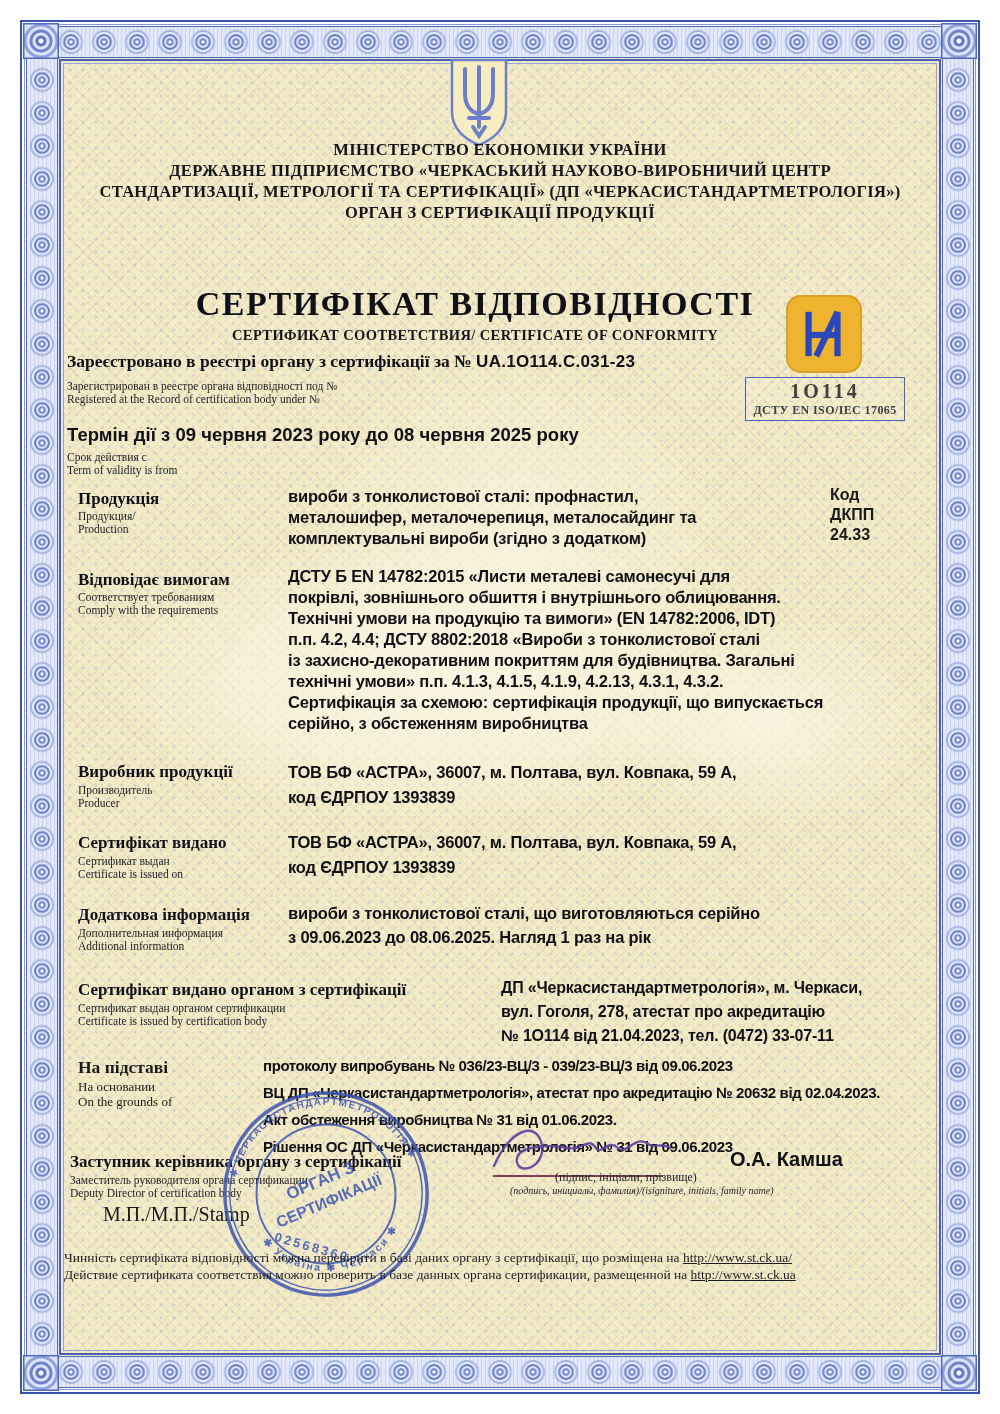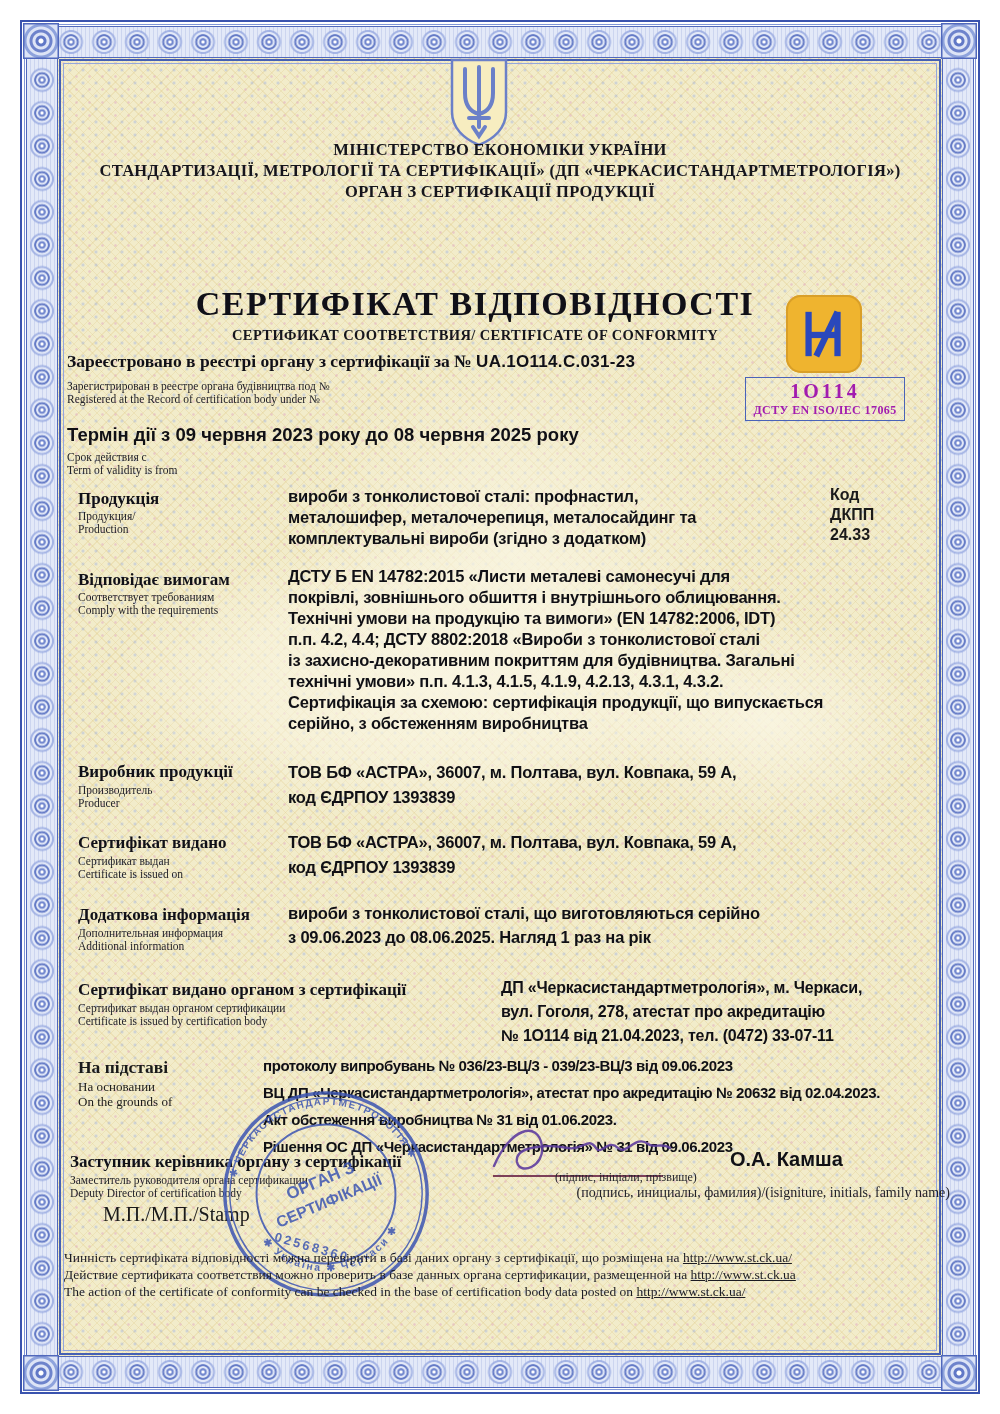--- a/index.html
+++ b/index.html
@@ -48,30 +48,30 @@
   .reg-num{font-family:"Liberation Sans",sans-serif;font-weight:bold;font-size:17px;letter-spacing:0.3px;text-align:right;}
   .validity-main{left:67px;top:424px;font-family:"Liberation Sans",sans-serif;font-weight:bold;font-size:18.5px;color:#101015;}
   .lbl{font-size:17px;line-height:19px;color:#101018;}
   .codebox{left:830px;top:485px;width:78px;text-align:left;font-family:"Liberation Sans",sans-serif;font-weight:bold;font-size:16px;line-height:20px;}
   .url{text-decoration:underline;}
   .foot{font-size:13.5px;line-height:17px;color:#1c1c24;}
   
   .acc-logo{left:786px;top:295px;width:76px;height:78px;background:#efb42f;border-radius:15px;
             box-shadow:inset 0 0 0 2px #d99f28;display:flex;align-items:center;justify-content:center;}
   .acc-box{left:745px;top:377px;width:158px;height:42px;border:1.5px solid #4a63b8;
-           text-align:center;color:#a21caf;background:rgba(255,255,255,0.06);}
+           text-align:center;color:#404040;background:rgba(255,255,255,0.06);}
   .acc-code{font-size:20px;font-weight:bold;letter-spacing:3px;line-height:24px;margin-top:1px;}
   .acc-std{font-size:12px;font-weight:bold;letter-spacing:0.4px;line-height:14px;}
   
   .stamp{left:212px;top:1080px;width:228px;height:228px;opacity:0.85;transform:rotate(-6deg);}
   .sig-line{left:493px;top:1139px;width:170px;border-bottom:2px solid #7d4058;height:36px;}
   .sig-svg{left:486px;top:1118px;width:190px;height:62px;}
   .sig-name{left:730px;top:1148px;font-family:"Liberation Sans",sans-serif;font-weight:bold;font-size:20px;color:#101015;}
   .cap1{left:555px;top:1170px;width:300px;text-align:left;font-size:12px;color:#22222a;}
-  .cap2{left:510px;top:1185px;width:440px;text-align:right;font-size:14px;color:#22222a;}
+  .cap2{left:510px;top:1185px;width:440px;text-align:left;font-size:10px;color:#22222a;font-style:italic;}
 </style>
 </head>
 <body>
 
 <div class="page">
 
   <div class="paper abs"></div>
   <div class="blotch b1"></div>
   <div class="blotch b2"></div>
   <div class="blotch b3"></div>
@@ -96,20 +96,21 @@
       <path d="M18,13 V37 C18,50 24,56 32,58"></path>
       <path d="M46,13 V37 C46,50 40,56 32,58"></path>
       <path d="M22,62 H42"></path>
       <path d="M32,62 V71"></path>
       <path d="M26,71 L32,80 L38,71"></path>
     </g>
   </svg>
 
   <div class="abs ministry">
     <div>МІНІСТЕРСТВО ЕКОНОМІКИ УКРАЇНИ</div>
+    <div>ДЕРЖАВНЕ ПІДПРИЄМСТВО «ЧЕРКАСЬКИЙ НАУКОВО-ВИРОБНИЧИЙ ЦЕНТР</div>
     <div>СТАНДАРТИЗАЦІЇ, МЕТРОЛОГІЇ ТА СЕРТИФІКАЦІЇ» (ДП «ЧЕРКАСИСТАНДАРТМЕТРОЛОГІЯ»)</div>
     <div>ОРГАН З СЕРТИФІКАЦІЇ ПРОДУКЦІЇ</div>
   </div>
 
   <div class="abs serB title-main">СЕРТИФІКАТ ВІДПОВІДНОСТІ</div>
   <div class="abs serB title-sub">СЕРТИФИКАТ СООТВЕТСТВИЯ/ CERTIFICATE OF CONFORMITY</div>
 
   <div class="abs acc-logo">
     <svg width="58" height="54" viewBox="0 0 60 56">
       <g stroke="#2a48bb" stroke-width="6.5" fill="none">
@@ -122,21 +123,21 @@
   </div>
   <div class="abs acc-box">
     <div class="acc-code serB">1О114</div>
     <div class="acc-std serB">ДСТУ EN ISO/IEC 17065</div>
   </div>
 
   <div class="abs serB reg-main">
     <span>Зареєстровано в реєстрі органу з сертифікації за №</span>
     <span class="reg-num">UA.1О114.С.031-23</span>
   </div>
-  <div class="abs sub" style="left:67px;top:380px">Зарегистрирован в реестре органа будівництва под №</div>
+  <div class="abs sub" style="left:67px;top:380px">Зарегистрирован в реестре органа відповідності под №</div>
   <div class="abs sub" style="left:67px;top:393px">Registered at the Record of certification body under №</div>
 
   <div class="abs validity-main">Термін дії з 09 червня 2023 року до 08 червня 2025 року</div>
   <div class="abs sub" style="left:67px;top:451px">Срок действия с</div>
   <div class="abs sub" style="left:67px;top:464px">Term of validity is from</div>
 
   <div class="abs serB lbl" style="left:78px;top:489px">Продукція</div>
   <div class="abs sub" style="left:78px;top:510px">Продукция/</div>
   <div class="abs sub" style="left:78px;top:523px">Production</div>
   <div class="abs val" style="left:288px;top:486px;width:540px">вироби з тонколистової сталі: профнастил,
@@ -223,16 +224,15 @@
     <g transform="rotate(-17 115 115)" font-family="Liberation Sans, sans-serif" font-weight="bold" fill="#3c55b2" text-anchor="middle">
       <text x="115" y="106" font-size="17">ОРГАН З</text>
       <text x="115" y="128" font-size="16">СЕРТИФІКАЦІЇ</text>
     </g>
     <text transform="rotate(22 80 160)" x="58" y="165" font-family="Liberation Sans, sans-serif" font-size="13" font-weight="bold" fill="#3c55b2" letter-spacing="2.5">02568360</text>
   </svg>
 
   <div class="abs foot" style="left:64px;top:1249px;width:872px">
     <div><span>Чинність сертифіката відповідності можна перевірити в базі даних органу з сертифікації, що розміщена на </span><span class="url">http://www.st.ck.ua/</span></div>
     <div><span>Действие сертификата соответствия можно проверить в базе данных органа сертификации, размещенной на </span><span class="url">http://www.st.ck.ua</span></div>
-    <div><span>The action of the certificate of conformity can be checked in the base of certification body data posted on </span><span class="url">http://www.st.ck.ua/</span></div>
   </div>
 
 </div>
 
 </body></html>

